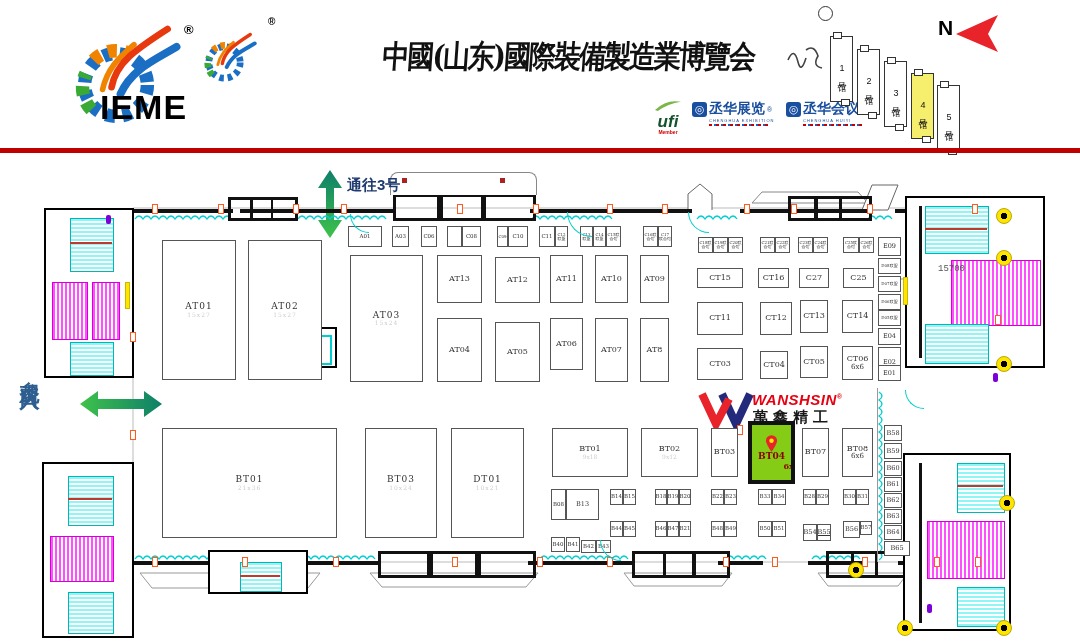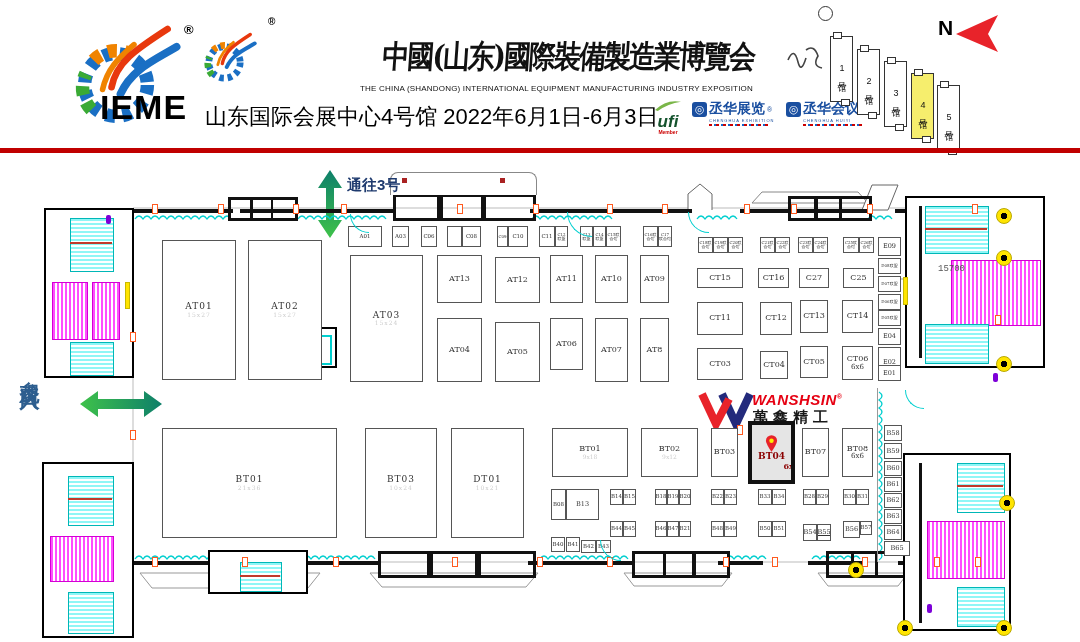--- a/index.html
+++ b/index.html
@@ -44,21 +44,21 @@
   
   .booth{position:absolute;background:#fff;border:1px solid #555;box-sizing:border-box;display:flex;
          flex-direction:column;align-items:center;justify-content:center;overflow:hidden;
          font-family:"DejaVu Serif",serif;color:#333;line-height:1.05;text-align:center;}
   .lg{border-width:1.5px;font-size:9px;letter-spacing:1px;}
   .md{border-width:1.5px;font-size:8px;}
   .sm{font-size:5.5px;}
   .mc{font-size:4px;}
   .mc .blabel{white-space:normal;line-height:1;}
   .ec{font-size:6.5px;}
-  .hl{background:#e5e5e5;border:4px solid #111;color:#8b0000;font-weight:700;font-size:9px;}
+  .hl{background:#84cc16;border:4px solid #111;color:#8b0000;font-weight:700;font-size:9px;}
   .bsub{font-size:7px;}
   .bsub.fa{color:#999;opacity:.5;font-size:6px;}
   .hl .bsub{color:#8b0000;font-size:8px;font-weight:700;padding-left:40px;}
   .wall{position:absolute;background:#111;}
   .entr{position:absolute;border:3px solid #111;background:
         linear-gradient(90deg,transparent 0 30%,#111 30% 34%,transparent 34% 62%,#111 62% 66%,transparent 66%);}
   .door{position:absolute;width:6px;height:10px;border:1.5px solid #ff5a1f;background:#fff;box-sizing:border-box;}
   .bldg{position:absolute;border:2px solid #000;background:#fff;box-sizing:border-box;}
   .stairs{position:absolute;border:1px solid #00b7b7;
       background:repeating-linear-gradient(180deg,#8ff6f6 0 2px,#fff 2px 4px);}
@@ -104,22 +104,20 @@
   </svg>
   <div id="brand-text">IEME</div>
   <div class="regmark" style="left:184px;top:22px;font-size:13px;">®</div>
 
   <svg class="abs" style="left:198px;top:30px;" width="62" height="56" viewBox="0 0 100 100">
     <use href="#gear"></use>
   </svg>
   <div class="regmark" style="left:268px;top:16px;font-size:10px;">®</div>
 
   <div id="title-cn">中國(山东)國際裝備製造業博覽会</div>
-  <div id="title-en">THE CHINA (SHANDONG) INTERNATIONAL EQUIPMENT MANUFACTURING INDUSTRY EXPOSITION</div>
-  <div id="venue-line">山东国际会展中心4号馆 2022年6月1日-6月3日</div>
 
   <div id="ufi">
     <svg width="30" height="13" viewBox="0 0 32 14">
       <path d="M2,13 Q14,1 30,4 Q16,6 5,14 Z" fill="#7ab648"></path>
     </svg>
     <div class="t">ufi</div>
     <div class="m">Member</div>
   </div>
 
   <div class="partner" style="left:692px;">

